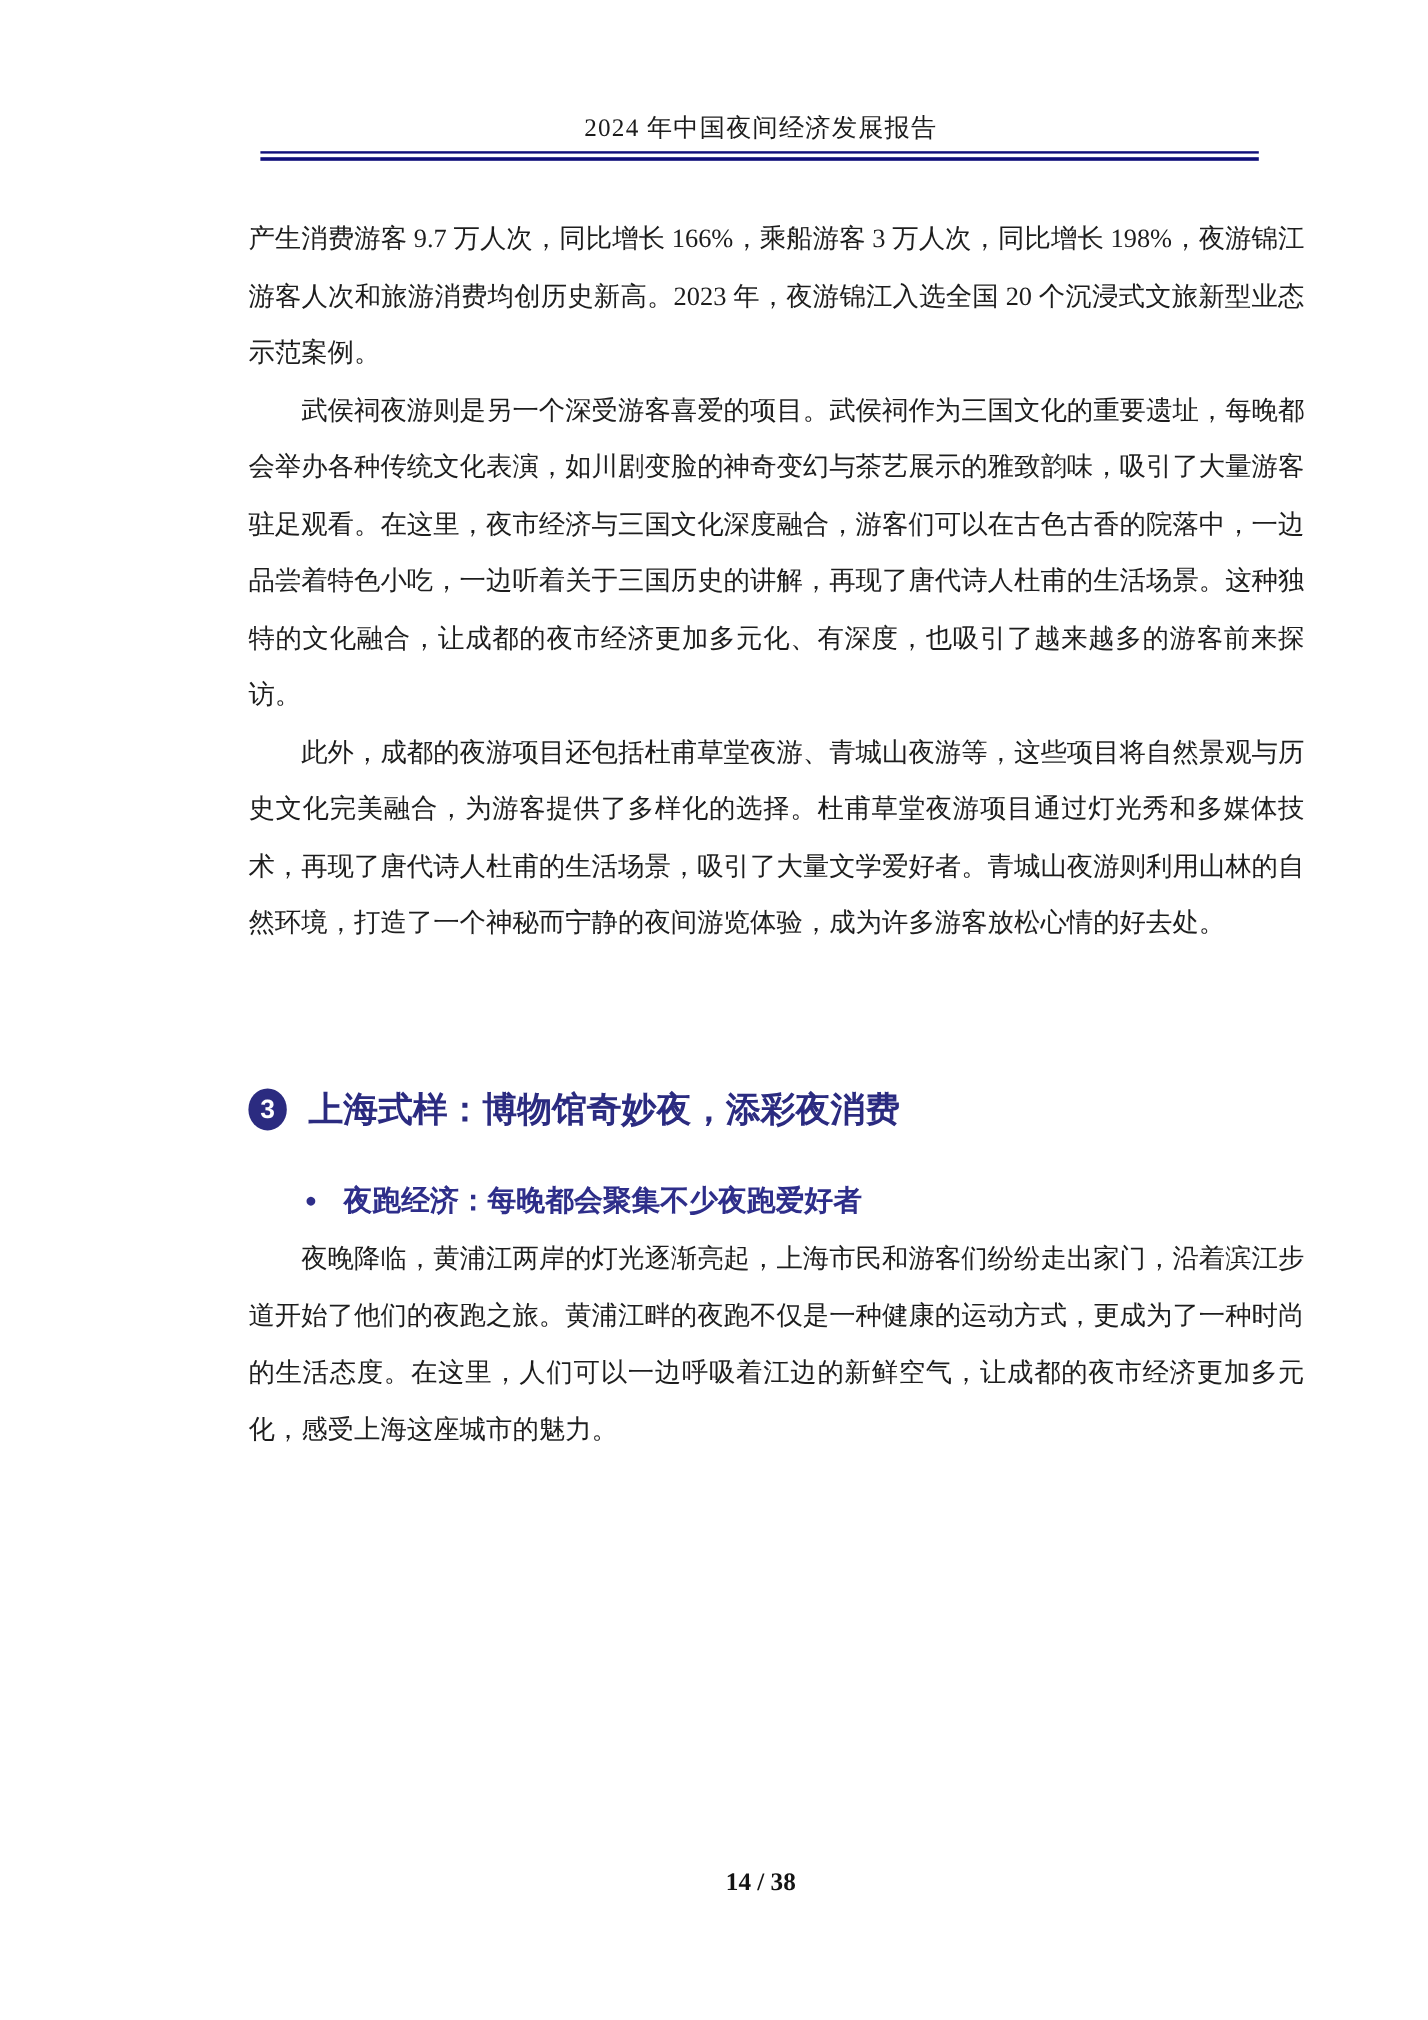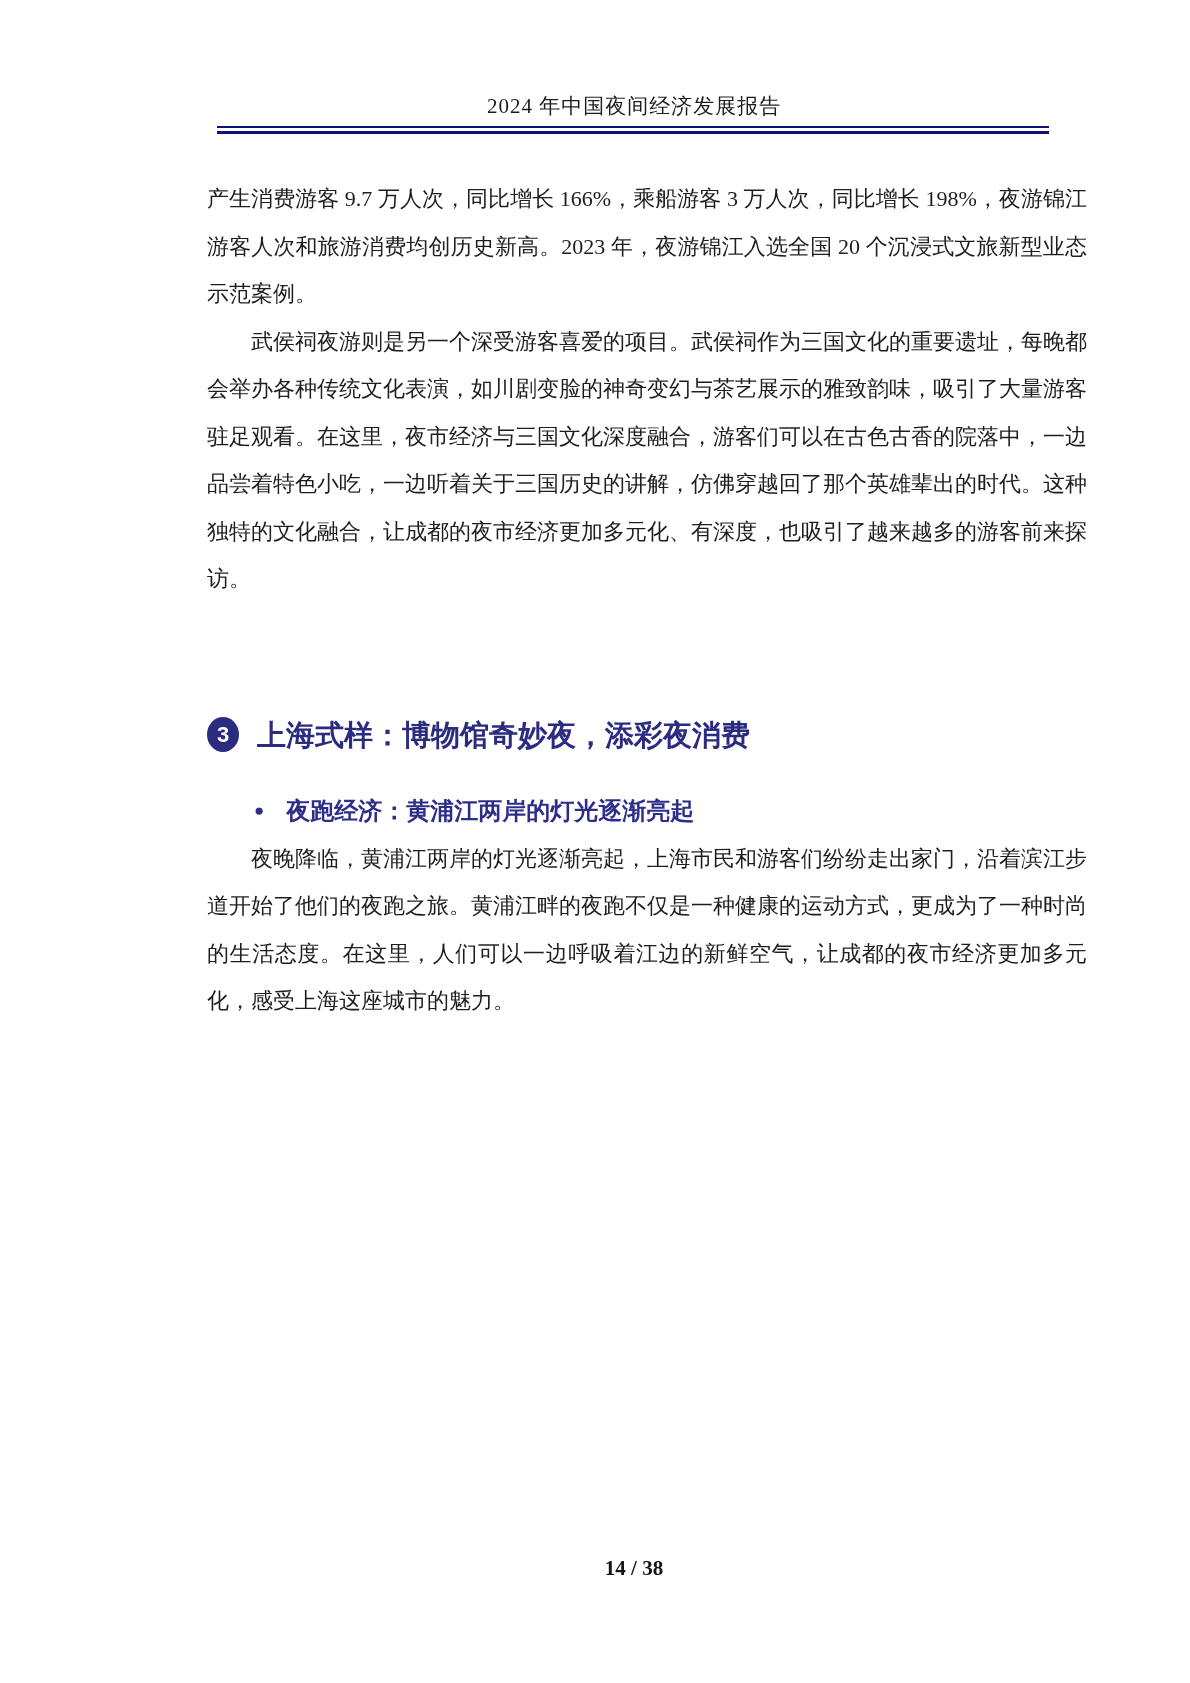--- a/index.html
+++ b/index.html
@@ -115,31 +115,32 @@
 
   <header>
     <div class="doc-header-title">2024 年中国夜间经济发展报告</div>
     <div class="doc-header-rule"></div>
   </header>
 
   <main class="doc-body">
 
     <p class="para no-indent">产生消费游客 9.7 万人次，同比增长 166%，乘船游客 3 万人次，同比增长 198%，夜游锦江游客人次和旅游消费均创历史新高。2023 年，夜游锦江入选全国 20 个沉浸式文旅新型业态示范案例。</p>
 
-    <p class="para">武侯祠夜游则是另一个深受游客喜爱的项目。武侯祠作为三国文化的重要遗址，每晚都会举办各种传统文化表演，如川剧变脸的神奇变幻与茶艺展示的雅致韵味，吸引了大量游客驻足观看。在这里，夜市经济与三国文化深度融合，游客们可以在古色古香的院落中，一边品尝着特色小吃，一边听着关于三国历史的讲解，仿佛穿越回了那个英雄辈出的时代。这种独特的文化融合，让成都的夜市经济更加多元化、有深度，也吸引了越来越多的游客前来探访。</p>
+    <p class="para">武侯祠夜游则是另一个深受游客喜爱的项目。武侯祠作为三国文化的重要遗址，每晚都会举办各种传统文化表演，如川剧变脸的神奇变幻与茶艺展示的雅致韵味，吸引了大量游客驻足观看。在这里，夜市经济与三国文化深度融合，游客们可以在古色古香的院落中，一边品尝着特色小吃，一边听着关于三国历史的讲解，再现了唐代诗人杜甫的生活场景。这种独特的文化融合，让成都的夜市经济更加多元化、有深度，也吸引了越来越多的游客前来探访。</p>
 
+    <p class="para">此外，成都的夜游项目还包括杜甫草堂夜游、青城山夜游等，这些项目将自然景观与历史文化完美融合，为游客提供了多样化的选择。杜甫草堂夜游项目通过灯光秀和多媒体技术，再现了唐代诗人杜甫的生活场景，吸引了大量文学爱好者。青城山夜游则利用山林的自然环境，打造了一个神秘而宁静的夜间游览体验，成为许多游客放松心情的好去处。</p>
 
     <h2 class="section-heading">
       <span class="section-num">3</span>
       <span class="section-title">上海式样：博物馆奇妙夜，添彩夜消费</span>
     </h2>
 
     <h3 class="sub-heading">
       <span class="bullet">●</span>
-      <span class="sub-title">夜跑经济：黄浦江两岸的灯光逐渐亮起</span>
+      <span class="sub-title">夜跑经济：每晚都会聚集不少夜跑爱好者</span>
     </h3>
 
     <p class="para">夜晚降临，黄浦江两岸的灯光逐渐亮起，上海市民和游客们纷纷走出家门，沿着滨江步道开始了他们的夜跑之旅。黄浦江畔的夜跑不仅是一种健康的运动方式，更成为了一种时尚的生活态度。在这里，人们可以一边呼吸着江边的新鲜空气，让成都的夜市经济更加多元化，感受上海这座城市的魅力。</p>
 
 
   </main>
 
   <footer class="doc-footer">
     <span>14 / 38</span>
   </footer>

